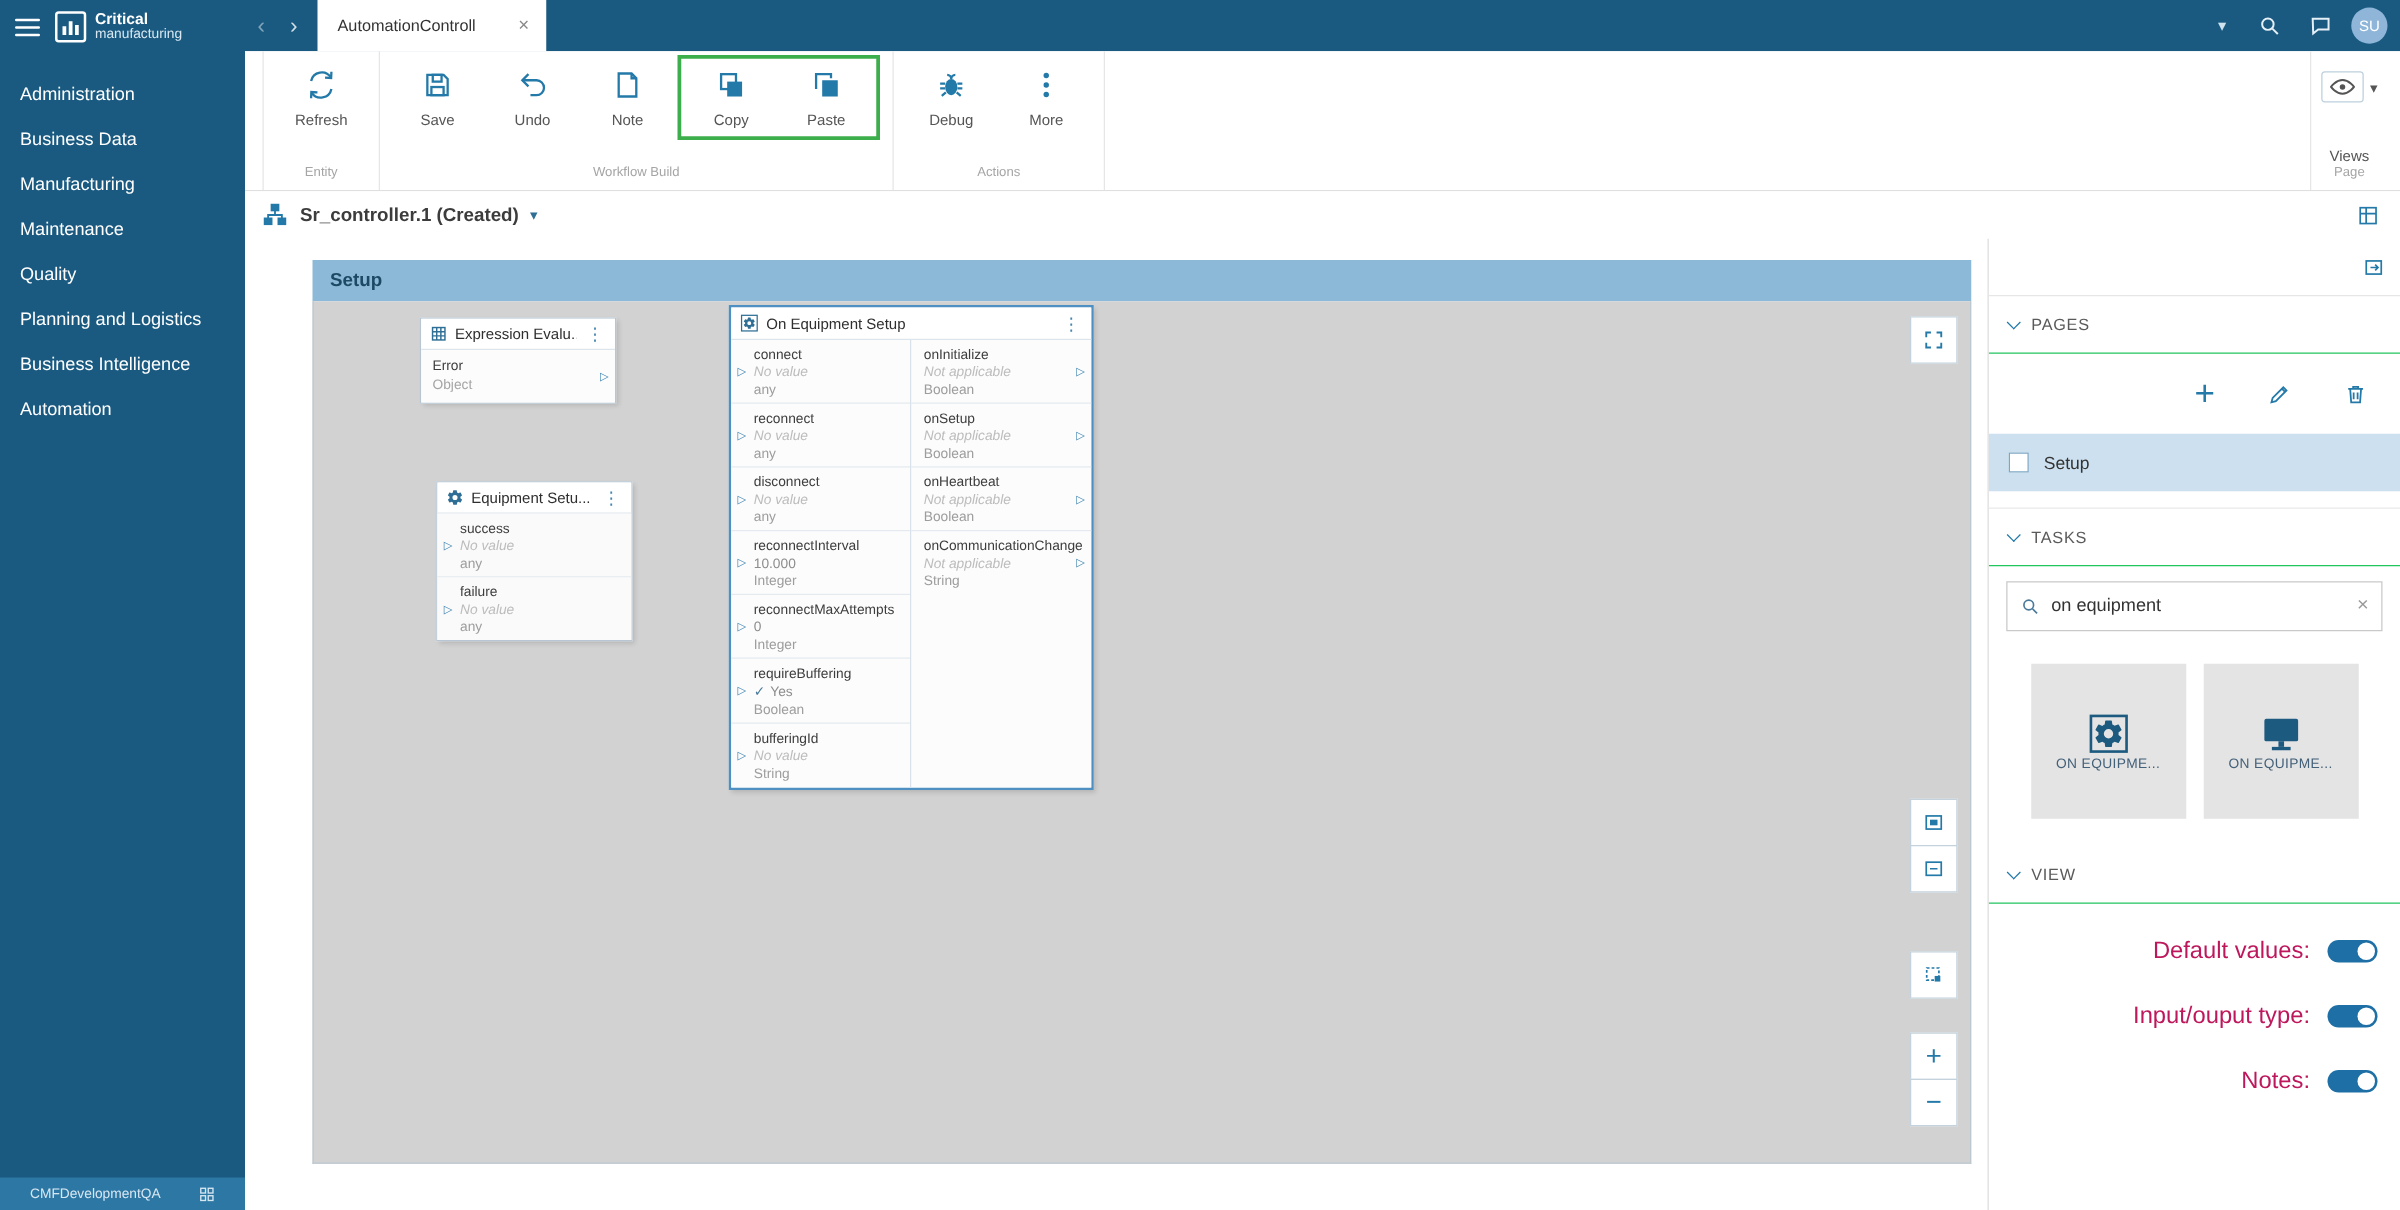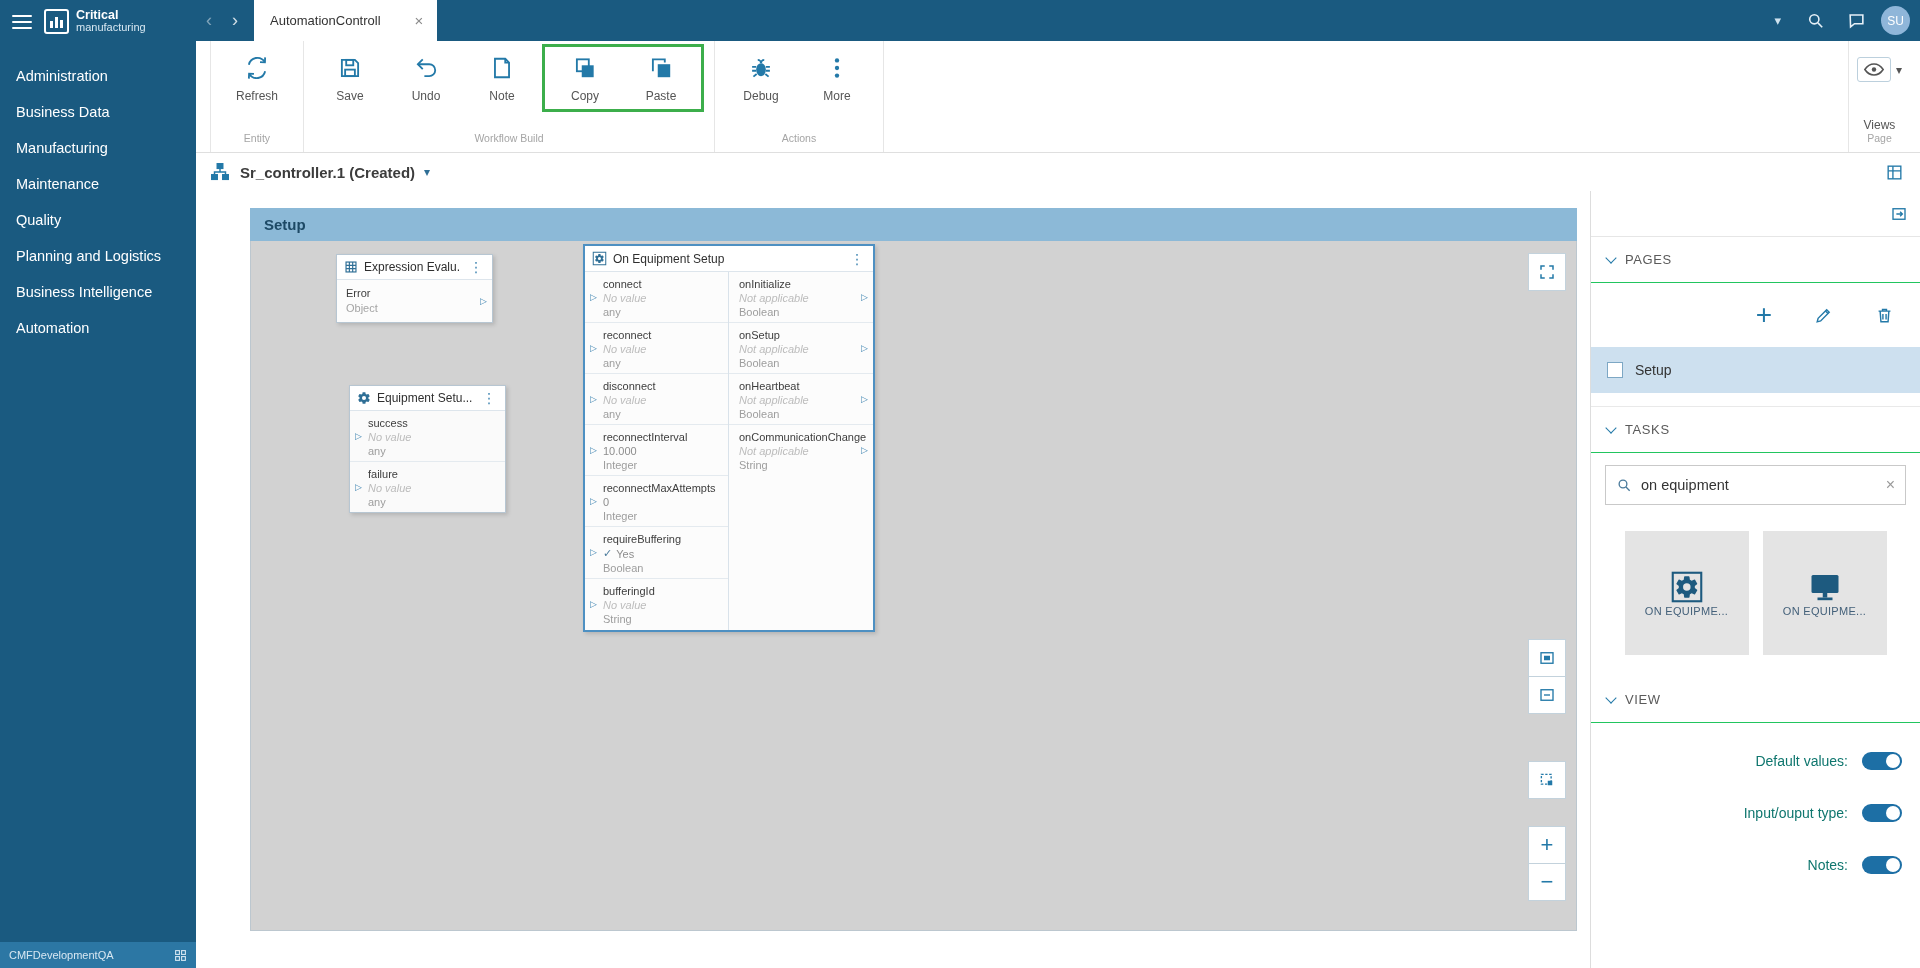--- a/index.html
+++ b/index.html
@@ -16,21 +16,21 @@
   .hamburger span { display:block; height:2px; background:#fff; margin:4px 0; border-radius:1px; }
   .logo { display:flex; align-items:center; gap:7px; }
   .logo-box { width:25px; height:25px; border:2px solid #fff; border-radius:3px; display:flex; align-items:flex-end; gap:2px; padding:4px 4px; }
   .logo-box i { display:block; width:3px; background:#fff; }
   .logo-box i:nth-child(1){height:7px;} .logo-box i:nth-child(2){height:11px;} .logo-box i:nth-child(3){height:8px;}
   .brand-text { line-height:1.05; }
   .brand-bold { font-size:12.5px; font-weight:bold; }
   .brand-light { font-size:11px; font-weight:300; color:#d8e8f2; }
   .sb-nav { margin-top:14px; flex:1; }
   .sb-item { padding:10px 16px; font-size:14.5px; color:#fff; cursor:pointer; }
-  .sb-env { height:26px; background:#2c77a4; display:flex; align-items:center; justify-content:space-between; padding:0 9px; font-size:11px; color:#d7e7f2; }
+  .sb-env { height:26px; background:#2c77a4; display:flex; align-items:center; justify-content:space-between; padding:0 24px; font-size:11px; color:#d7e7f2; }
 
   
   .main { flex:1; display:flex; flex-direction:column; min-width:0; }
 
   
   .topbar { height:41px; background:#1a5a80; display:flex; align-items:center; flex-shrink:0; }
   .nav-chev { width:26px; height:41px; background:none; border:none; color:rgba(255,255,255,.8); font-size:18px; cursor:pointer; }
   .nav-chev.dim { color:rgba(255,255,255,.45); }
   .tab { height:41px; background:#fff; display:flex; align-items:center; gap:34px; padding:0 14px 0 16px; margin-left:6px; }
   .tab-label { font-size:13px; color:#333; }
@@ -114,21 +114,21 @@
   .rp-search { margin:12px 14px; height:40px; border:1px solid #c9c9c9; display:flex; align-items:center; gap:9px; padding:0 10px; background:#fff; }
   .rp-search svg { color:#4a7a9b; flex-shrink:0; }
   .rp-search input { border:none; outline:none; flex:1; font-size:14.5px; color:#333; font-family:"Liberation Sans",sans-serif; background:transparent; }
   .search-clear { background:none; border:none; color:#9a9a9a; font-size:16px; cursor:pointer; }
   .rp-tiles { display:flex; justify-content:center; gap:14px; padding:14px 0 22px 0; }
   .tile { width:124px; height:124px; background:#e4e4e4; border:none; cursor:pointer; display:flex; flex-direction:column; align-items:center; justify-content:center; gap:0; }
   .tile svg { color:#1d5a7f; }
   .tile-label { font-size:11px; color:#44617a; letter-spacing:.3px; }
   .rp-toggles { padding:12px 0; }
   .tgl-row { height:52px; display:flex; align-items:center; justify-content:flex-end; gap:14px; padding-right:18px; }
-  .tgl-label { font-size:14px; color:#0f766e;margin-left:40px; }
+  .tgl-label { font-size:19px; color:#be185d;margin-left:40px; }
   .toggle { width:40px; height:18px; border-radius:9px; background:#1d6fa5; position:relative; cursor:pointer; flex-shrink:0; }
   .toggle .knob { position:absolute; right:2px; top:2px; width:14px; height:14px; border-radius:50%; background:#fff; }
 </style>
 </head>
 <body>
 
 <div class="app">
 
   <aside class="sidebar">
     <div class="sb-top">

